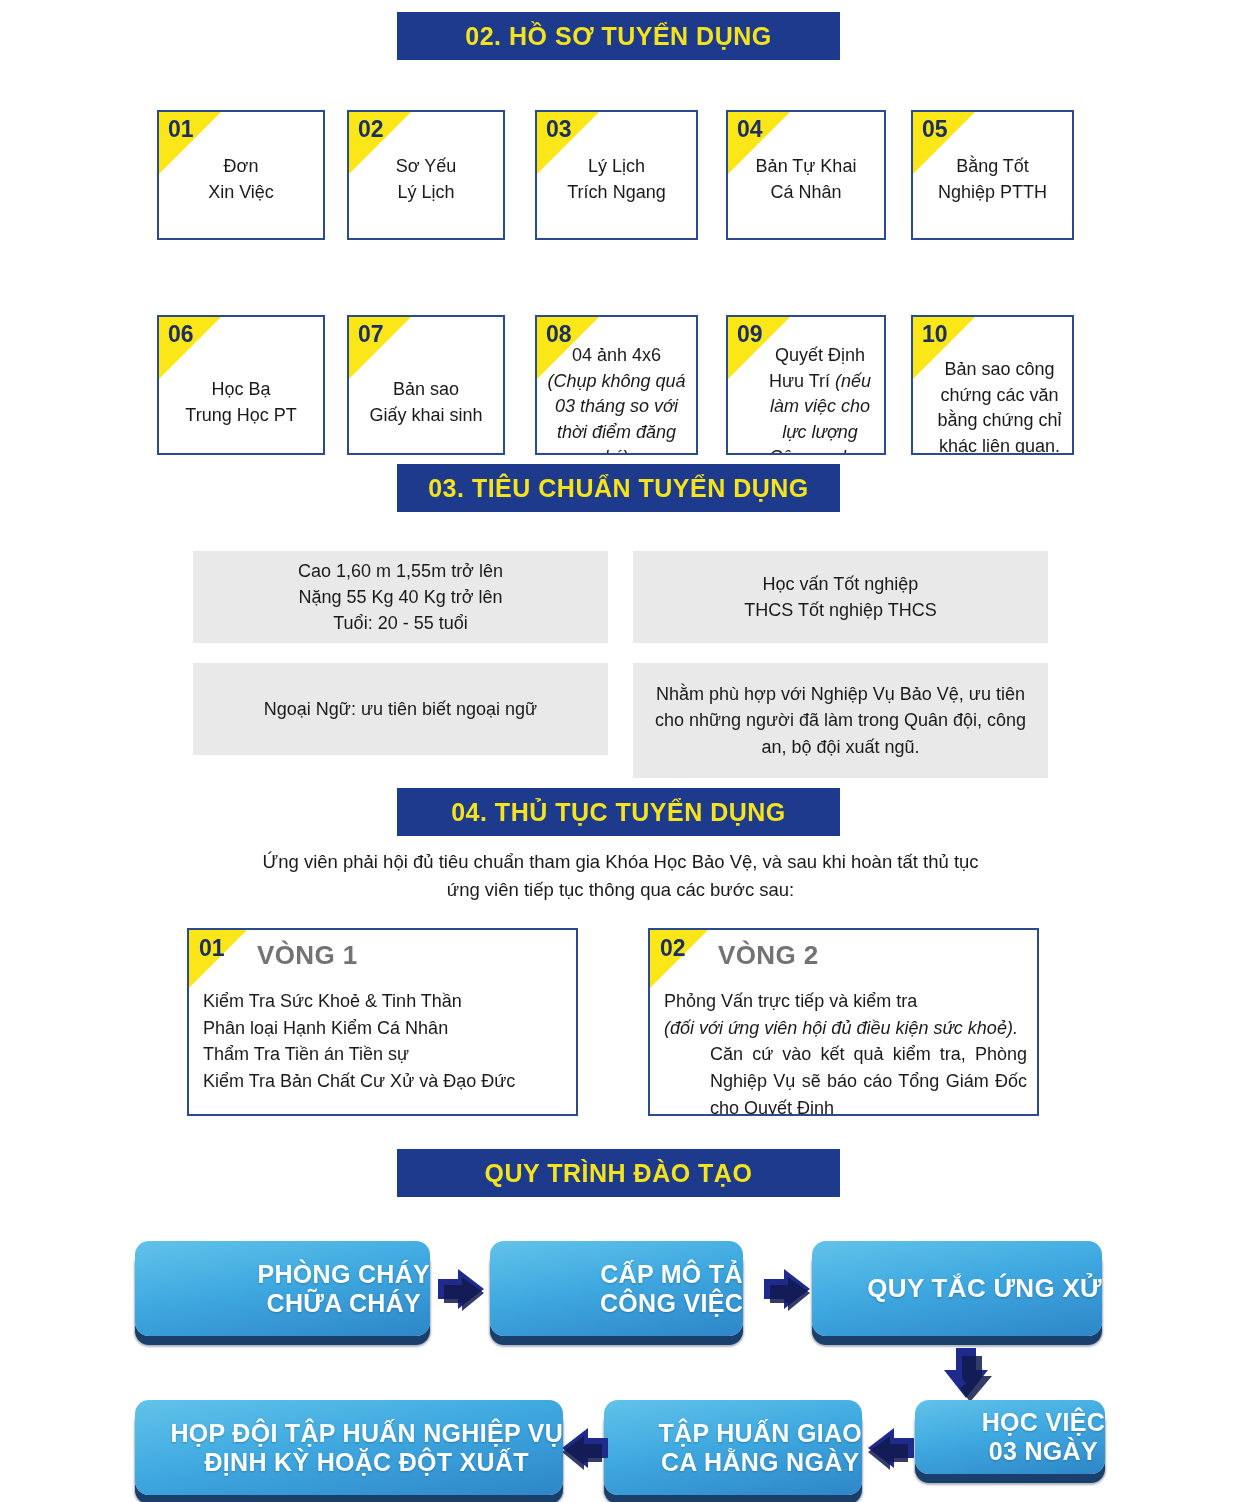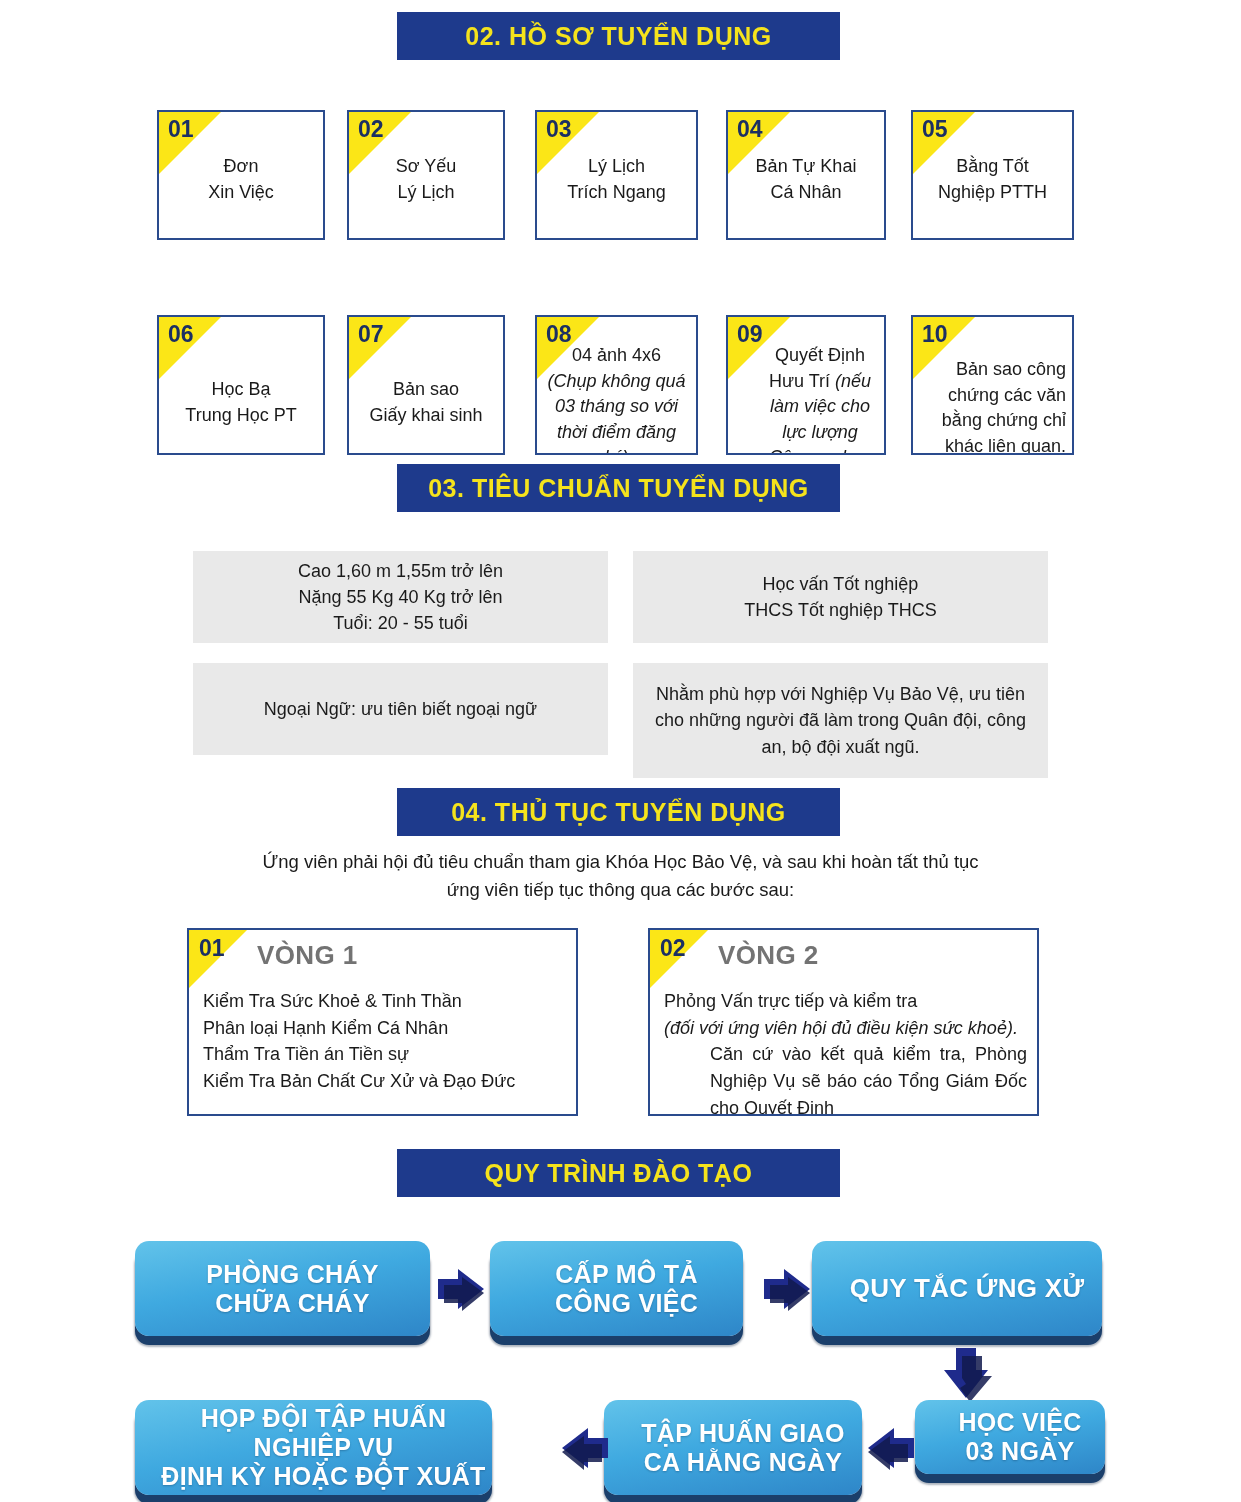--- a/index.html
+++ b/index.html
@@ -131,21 +131,21 @@
   
   .flow {
     position: absolute;
     border-radius: 14px;
     background: linear-gradient(170deg, #62c3ea 0%, #3fa9e0 45%, #2e86c8 100%);
     box-shadow: 0 9px 0 0 #1b3f6b, 0 10px 2px 1px rgba(20,40,70,.35);
     color: #ffffff;
     font-weight: bold;
     display: flex;
     align-items: center;
-    justify-content: center;
+    justify-content: flex-end;
     text-align: center;
     line-height: 1.16;
     letter-spacing: .3px;
     text-shadow: 0 1px 2px rgba(10,40,70,.30);
     padding-left: 20px;
   }
 
   .arrow-svg { position: absolute; }
 </style>
 </head>
@@ -234,21 +234,21 @@
     <span class="corner-num">09</span>
     <div class="doc-body" style="top:26px; padding-left:34px; text-align:center;">
       <span>Quyết Định</span>
       <span>Hưu Trí </span><span class="it">(nếu làm việc cho lực lượng Công an hay Quận đội)</span>
     </div>
   </div>
 
   <div class="doc-card r2" style="left:911px; width:163px;">
     <span class="corner"></span>
     <span class="corner-num">10</span>
-    <div class="doc-body" style="top:40px; padding-left:20px;text-align:right;">
+    <div class="doc-body" style="top:40px; padding-left:20px;">
       <div>Bản sao công chứng các văn bằng chứng chỉ khác liên quan.</div>
     </div>
   </div>
 
   <div class="banner banner-03">
     <span>03. TIÊU CHUẨN TUYỂN DỤNG</span>
   </div>
 
   <div class="crit crit-1">
     <div>
@@ -358,20 +358,20 @@
       <div>TẬP HUẤN GIAO</div>
       <div>CA HẰNG NGÀY</div>
     </div>
   </div>
 
   <svg class="arrow-svg" style="left:556px; top:1422px;" width="56" height="56" viewBox="0 0 56 56">
     <polygon points="52,16 32,16 32,6 6,26 32,46 32,36 52,36" fill="#1f2b8c"></polygon>
     <polygon points="46,22 28,22 28,14 6,30 28,48 28,40 46,40" fill="#121a4d" opacity="0.85"></polygon>
   </svg>
 
-  <div class="flow" style="left:135px; top:1400px; width:357px; height:95px; font-size:25px;">
+  <div class="flow" style="left:135px; top:1400px; width:428px; height:95px; font-size:25px;">
     <div>
       <div>HỌP ĐỘI TẬP HUẤN NGHIỆP VỤ</div>
       <div>ĐỊNH KỲ HOẶC ĐỘT XUẤT</div>
     </div>
   </div>
 
 </div>
 
 </body></html>

